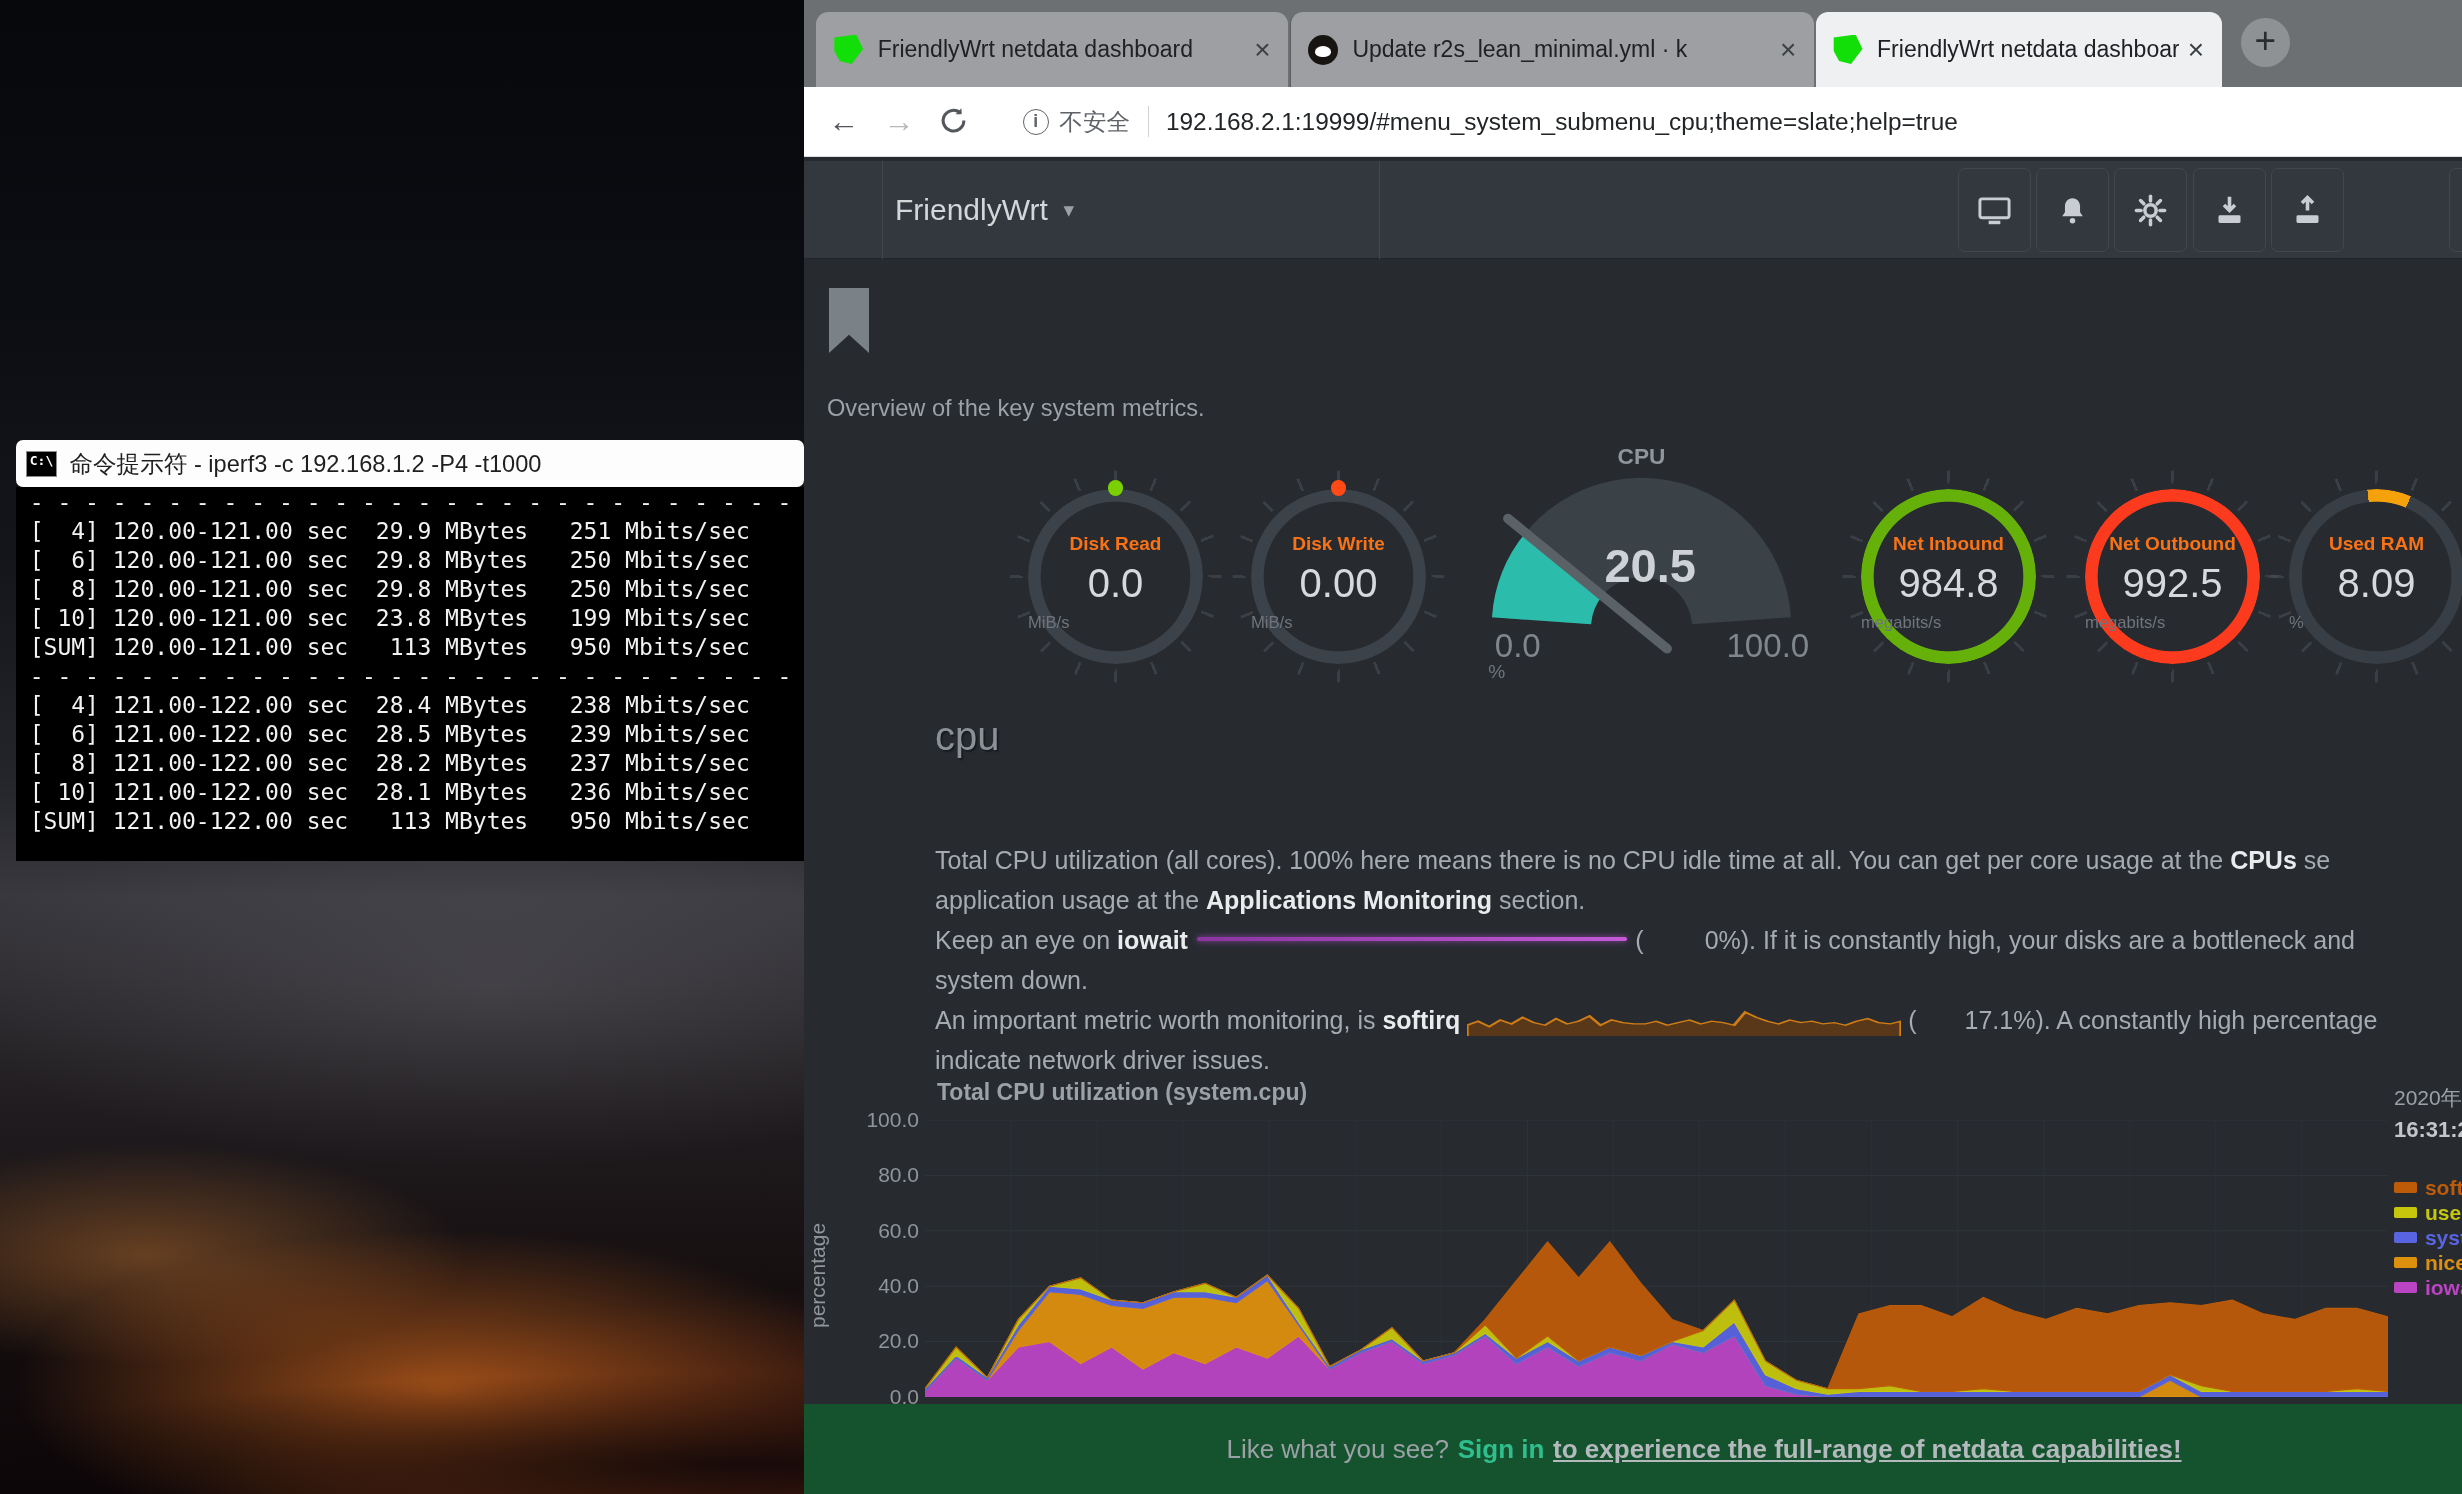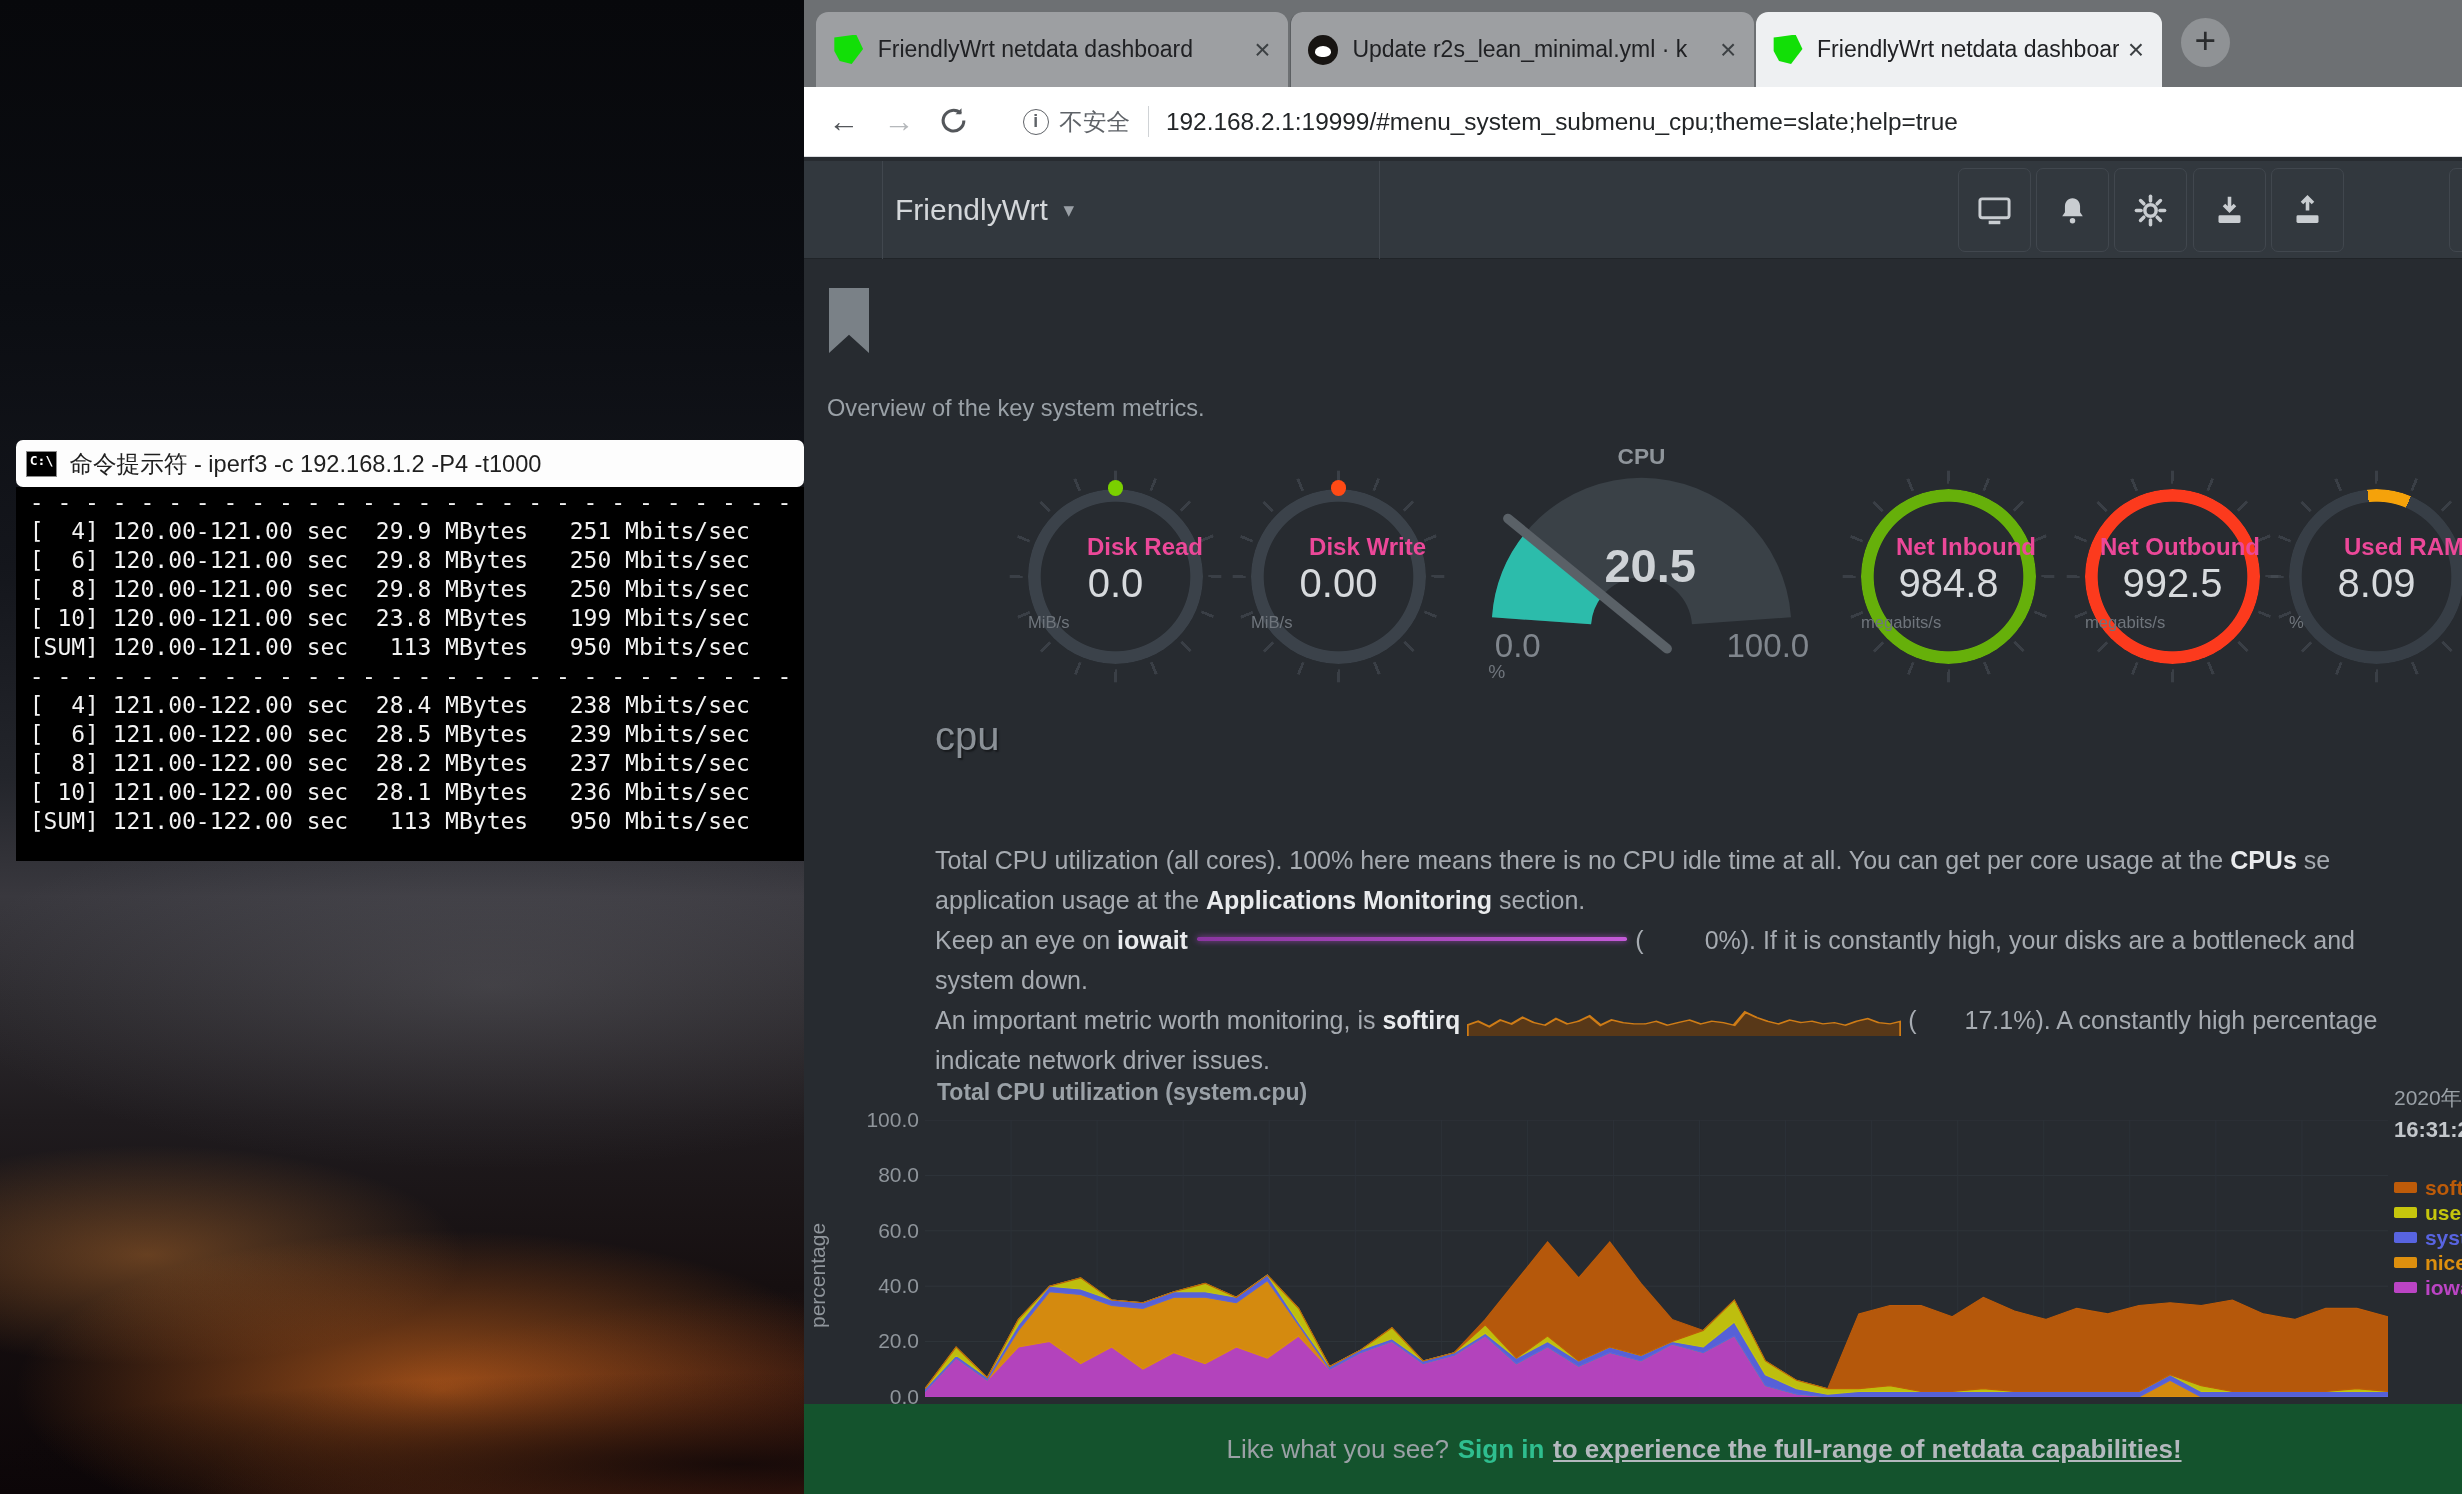--- a/index.html
+++ b/index.html
@@ -30,21 +30,21 @@
   .t-line { font-family:"DejaVu Sans Mono","Liberation Mono",monospace; font-size:23px;
     line-height:29px; color:#f2f2f2; white-space:pre; overflow:hidden; }
 
   
   .browser { position:absolute; left:804px; top:0; width:1746px; height:1494px; z-index:10; }
   .tabstrip { height:87px; background:#6d7073; position:relative; }
   .tabs-row { position:absolute; left:12.2px; bottom:0; display:flex; align-items:flex-start; }
   .tab { height:75px; background:#9d9fa2; border-radius:12.2px 12.2px 0 0; display:flex;
     align-items:center; padding:0 17.5px; margin-right:1.7px; cursor:default; }
   .tab:nth-child(1){ width:472px; }
-  .tab:nth-child(2){ width:464px; border-left:0.9px solid #5c5f62; }
+  .tab:nth-child(2){ width:524px; border-left:0.9px solid #5c5f62; }
   .tab:nth-child(3){ width:406px; }
   .tab.active { background:#eef0f2; }
   .tabicon { width:30px; height:30px; margin-right:14px; flex:none; }
   .tabicon.netdata { background:#12df07; clip-path:polygon(2% 10%,75% 0%,98% 48%,60% 98%,20% 88%,2% 55%); }
   .tabicon.github { background:#171412; border-radius:50%; position:relative; }
   .tabicon.github::after { content:""; position:absolute; left:7px; top:11.4px; width:15.7px;
     height:11.4px; background:#fff; border-radius:50% 50% 42% 42%; }
   .tabtitle { font-size:23px; color:#202124; white-space:nowrap; overflow:hidden;
     flex:1; margin-right:8.7px; }
   .tabclose { font-size:28px; color:#3c4043; flex:none; }
@@ -85,22 +85,22 @@
 
   .gauge-circle { position:absolute; width:175px; height:175px; }
   .ring { position:absolute; inset:0; border-radius:50%;
     -webkit-mask:radial-gradient(closest-side,transparent 0 85%,#000 86%);
     mask:radial-gradient(closest-side,transparent 0 85%,#000 86%); }
   .ticks { position:absolute; inset:-21px; border-radius:50%;
     background:repeating-conic-gradient(from -1deg,#4a5058 0deg 1.6deg,transparent 1.6deg 22.5deg);
     -webkit-mask:radial-gradient(closest-side,transparent 0 85%,#000 86% 97%,transparent 98%);
     mask:radial-gradient(closest-side,transparent 0 85%,#000 86% 97%,transparent 98%);
     opacity:.55; }
-  .g-label { position:absolute; top:44px; width:100%; text-align:right; font-size:24px;
-    font-weight:bold; color:#ec4899; }
+  .g-label { position:absolute; top:44px; width:100%; text-align:center; font-size:19px;
+    font-weight:bold; color:#f97316; }
   .g-value { position:absolute; top:72px; width:100%; text-align:center; font-size:40px;
     color:#d7dadd; }
   .g-units { position:absolute; top:124px; width:100%; font-size:16.6px;
     color:#6f757c; }
   .g-dot { position:absolute; top:-8.7px; left:calc(50% - 7.9px); width:15.7px; height:15.7px;
     border-radius:50%; }
   .cpu-gauge { position:absolute; left:663px; top:279px; width:349px; height:244px; }
 
   .cpu-h2 { position:absolute; left:131px; top:557px; font-size:40px; color:#8b9197;
     text-shadow:1.7px 1.7px 1.7px rgba(0,0,0,.4); }

